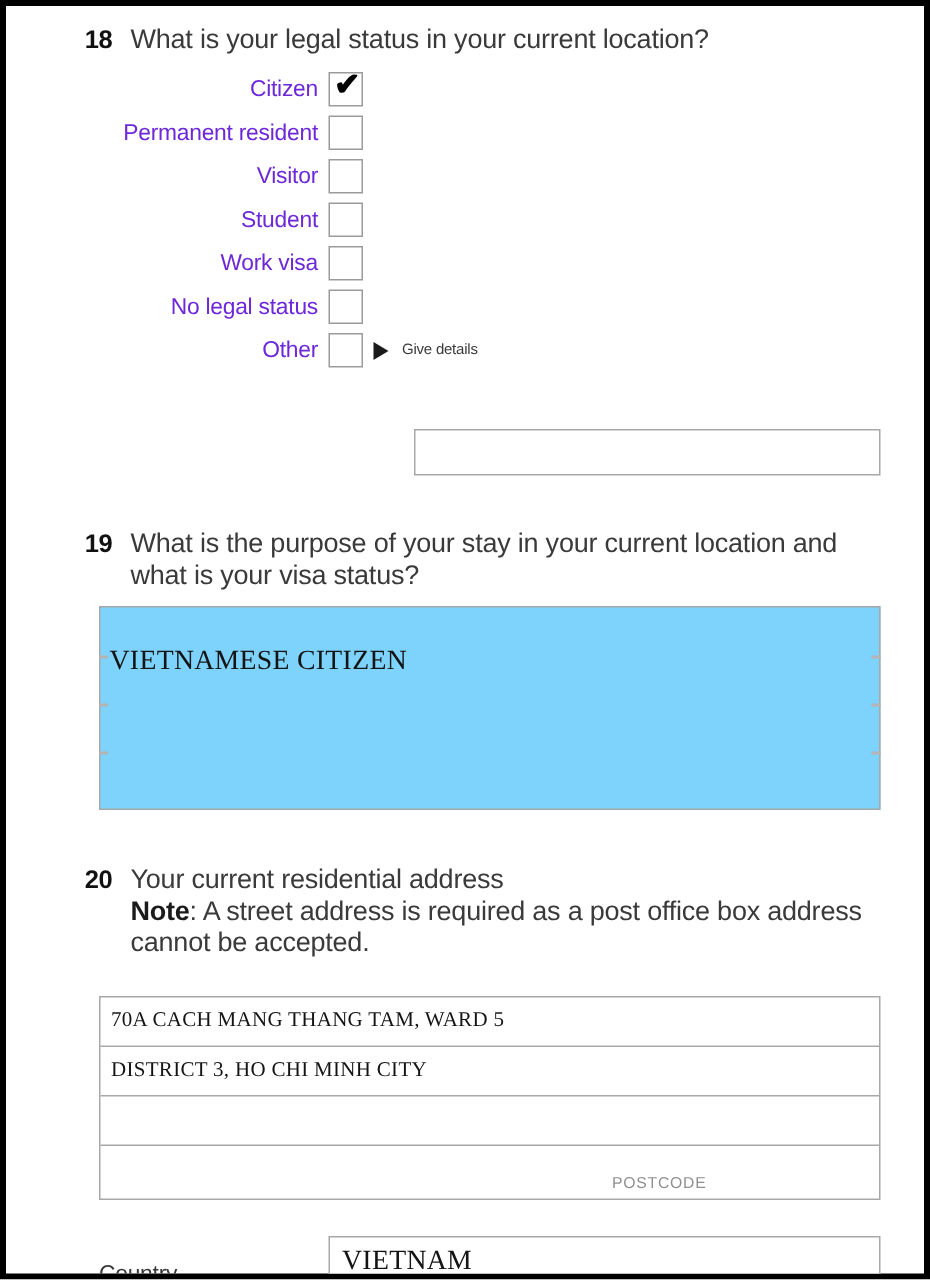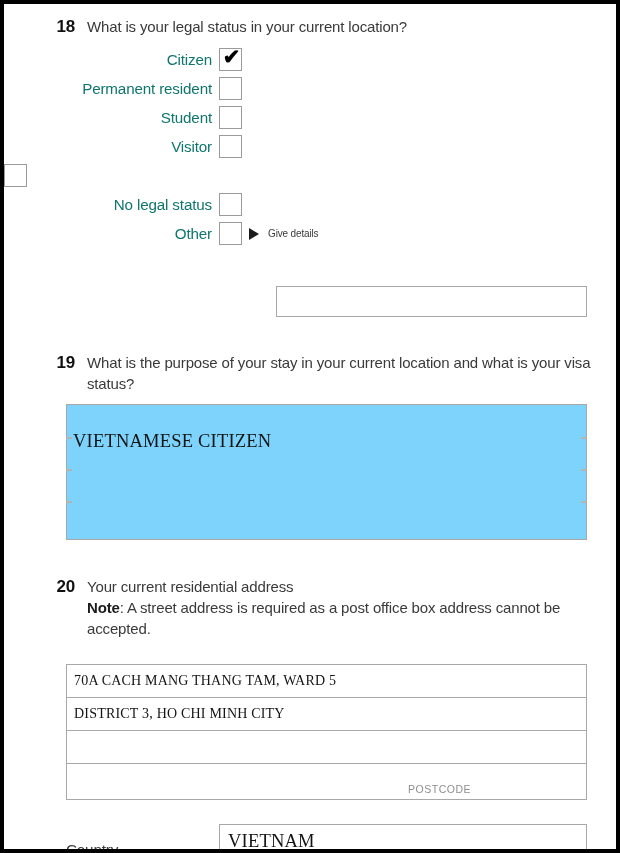--- a/index.html
+++ b/index.html
@@ -44,21 +44,21 @@
     text-align: right;
     padding-right: 12px;
     box-sizing: border-box;
     font-size: 17px;
     font-weight: bold;
     color: #111111;
     letter-spacing: -0.2px;
     line-height: 21px;
   }
   .q-text {
-    font-size: 15px;
+    font-size: 18px;
     color: #3a3a3a;
     line-height: 21px;
     max-width: 512px;
     letter-spacing: -0.15px;
   }
   .q-text .note-label {
     font-weight: bold;
     color: #1b1b1b;
   }
 
@@ -71,21 +71,21 @@
     align-items: center;
     height: 29px;
   }
   .opt-label {
     width: 215px;
     min-width: 215px;
     text-align: right;
     padding-right: 7px;
     box-sizing: border-box;
     font-size: 15.2px;
-    color: #0f766e;
+    color: #6d28d9;
     letter-spacing: -0.15px;
   }
   .checkbox {
     width: 23px;
     height: 23px;
     box-sizing: border-box;
     border: 1.6px solid #9b9b9b;
     background: #ffffff;
     position: relative;
     flex: 0 0 auto;
@@ -258,34 +258,35 @@
         </div>
 
         <div class="opt-row">
           <div class="opt-label">Permanent resident</div>
           <div class="checkbox">
             <span class="tick"></span>
           </div>
         </div>
 
         <div class="opt-row">
+          <div class="opt-label">Visitor</div>
+          <div class="checkbox">
+            <span class="tick"></span>
+          </div>
+        </div>
+
+        <div class="opt-row">
           <div class="opt-label">Student</div>
           <div class="checkbox">
             <span class="tick"></span>
           </div>
         </div>
 
         <div class="opt-row">
-          <div class="opt-label">Visitor</div>
-          <div class="checkbox">
-            <span class="tick"></span>
-          </div>
-        </div>
-
-        <div class="opt-row">
+          <div class="opt-label">Work visa</div>
           <div class="checkbox">
             <span class="tick"></span>
           </div>
         </div>
 
         <div class="opt-row">
           <div class="opt-label">No legal status</div>
           <div class="checkbox">
             <span class="tick"></span>
           </div>

